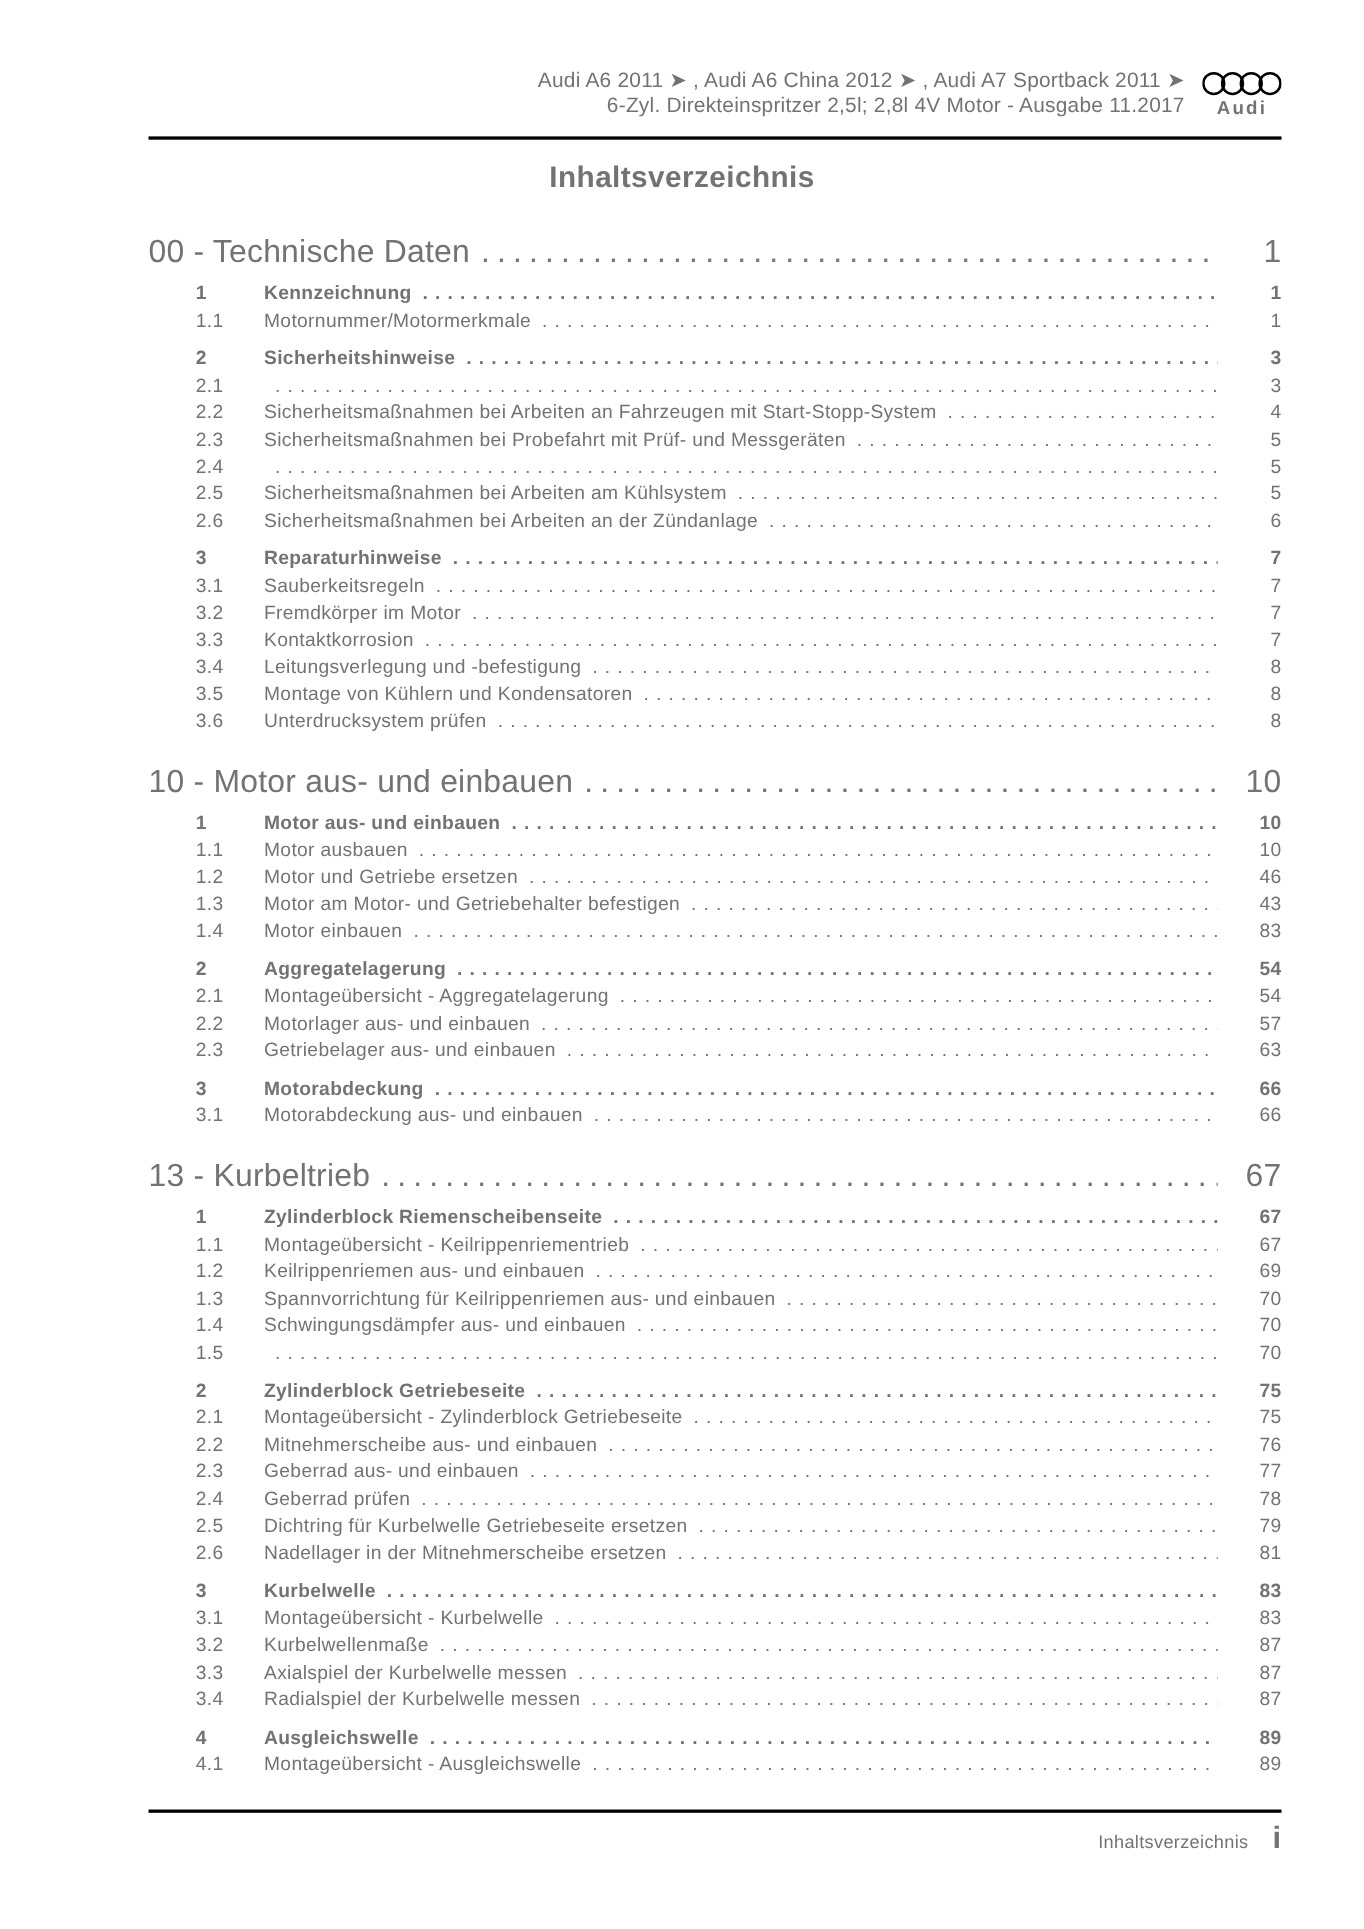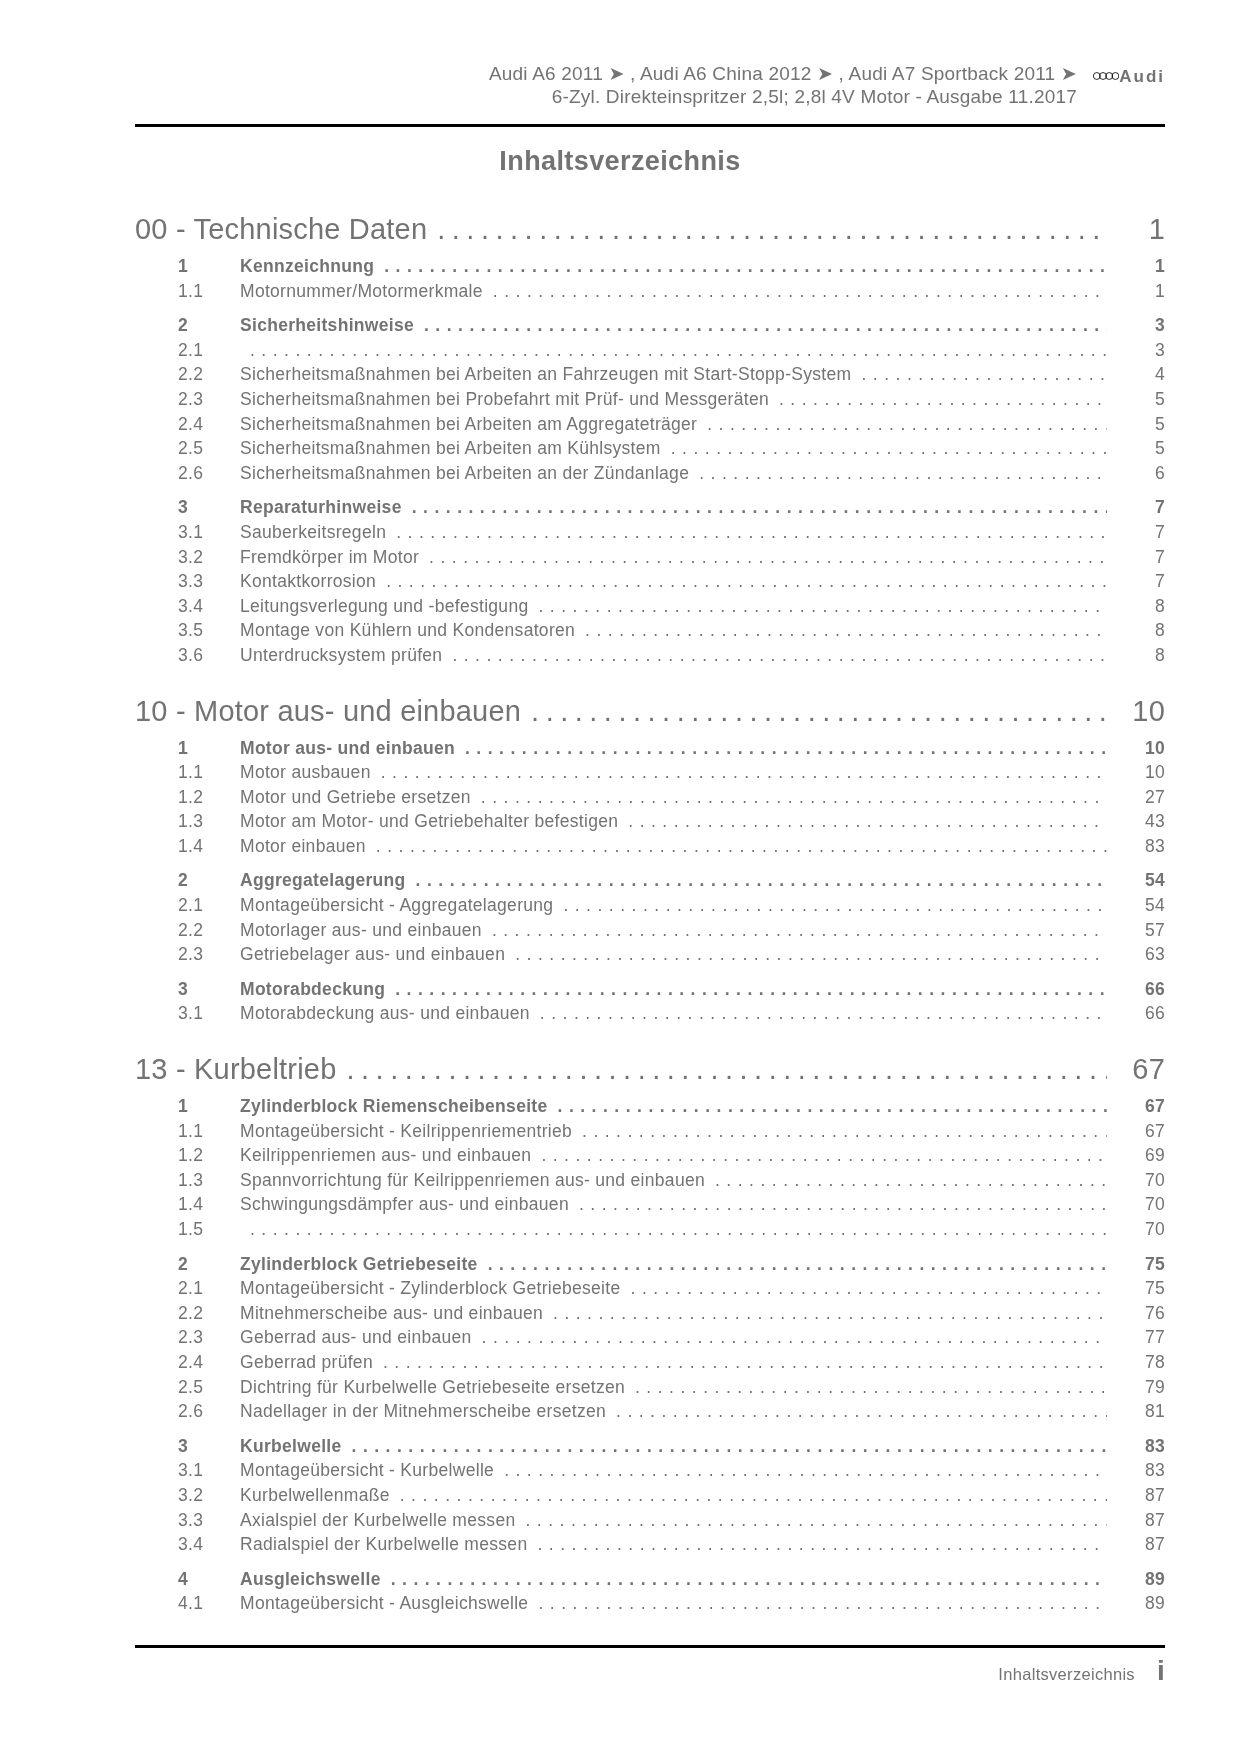--- a/index.html
+++ b/index.html
@@ -26,21 +26,21 @@
   }
   .header-text {
     text-align: right;
     font-size: 19px;
     line-height: 23px;
     white-space: nowrap;
     letter-spacing: 0.2px;
   }
   .logo {
     display: flex;
-    flex-direction: row;
+    flex-direction: column;
     align-items: center;
     margin-top: 1px;
     width: 72px;
   }
   .rings { display: block; }
   .wordmark {
     font-weight: bold;
     font-size: 17px;
     letter-spacing: 2px;
     margin-top: 1px;
@@ -188,21 +188,20 @@
         <span class="page-num">4</span>
       </div>
       <div class="row entry">
         <span class="num">2.3</span>
         <span class="e-title">Sicherheitsmaßnahmen bei Probefahrt mit Prüf- und Messgeräten</span>
         <span class="leader"></span>
         <span class="page-num">5</span>
       </div>
       <div class="row entry">
         <span class="num">2.4</span>
-        <span class="e-title">Sicherheitsmaßnahmen bei Arbeiten am Aggregateträger</span>
         <span class="leader"></span>
         <span class="page-num">5</span>
       </div>
       <div class="row entry">
         <span class="num">2.5</span>
         <span class="e-title">Sicherheitsmaßnahmen bei Arbeiten am Kühlsystem</span>
         <span class="leader"></span>
         <span class="page-num">5</span>
       </div>
       <div class="row entry">
@@ -267,21 +266,21 @@
       <div class="row entry">
         <span class="num">1.1</span>
         <span class="e-title">Motor ausbauen</span>
         <span class="leader"></span>
         <span class="page-num">10</span>
       </div>
       <div class="row entry">
         <span class="num">1.2</span>
         <span class="e-title">Motor und Getriebe ersetzen</span>
         <span class="leader"></span>
-        <span class="page-num">27</span>
+        <span class="page-num">46</span>
       </div>
       <div class="row entry">
         <span class="num">1.3</span>
         <span class="e-title">Motor am Motor- und Getriebehalter befestigen</span>
         <span class="leader"></span>
         <span class="page-num">43</span>
       </div>
       <div class="row entry">
         <span class="num">1.4</span>
         <span class="e-title">Motor einbauen</span>

